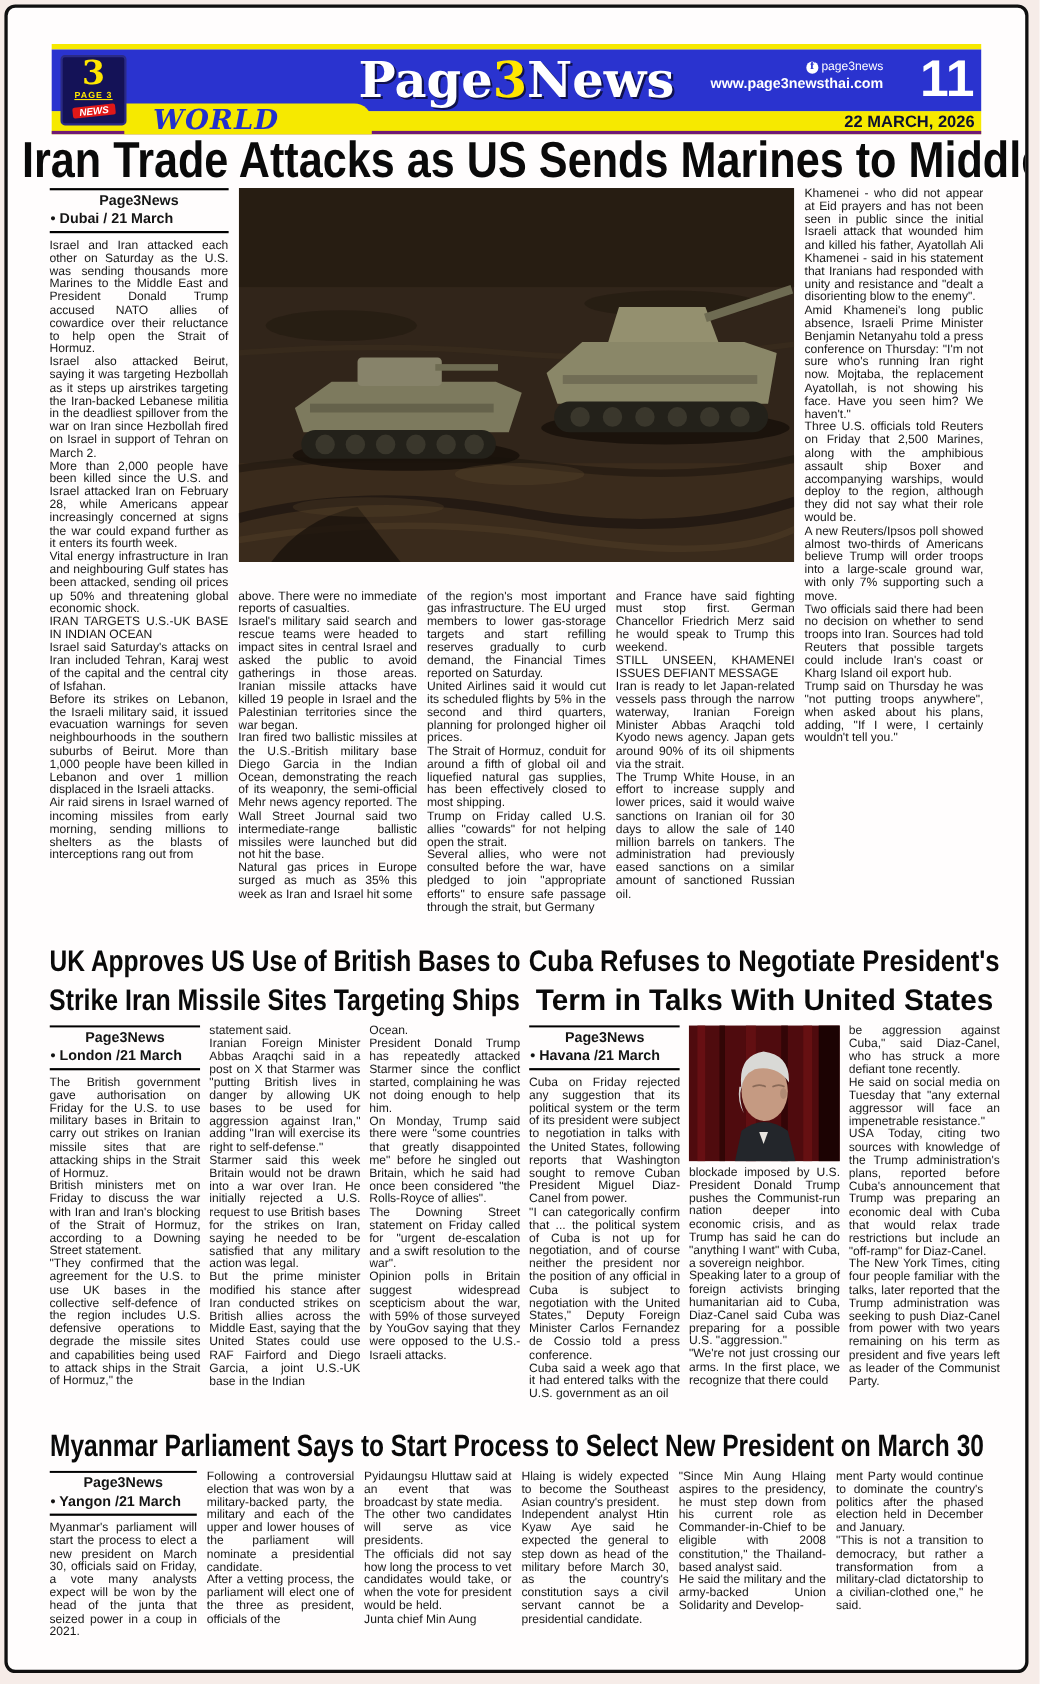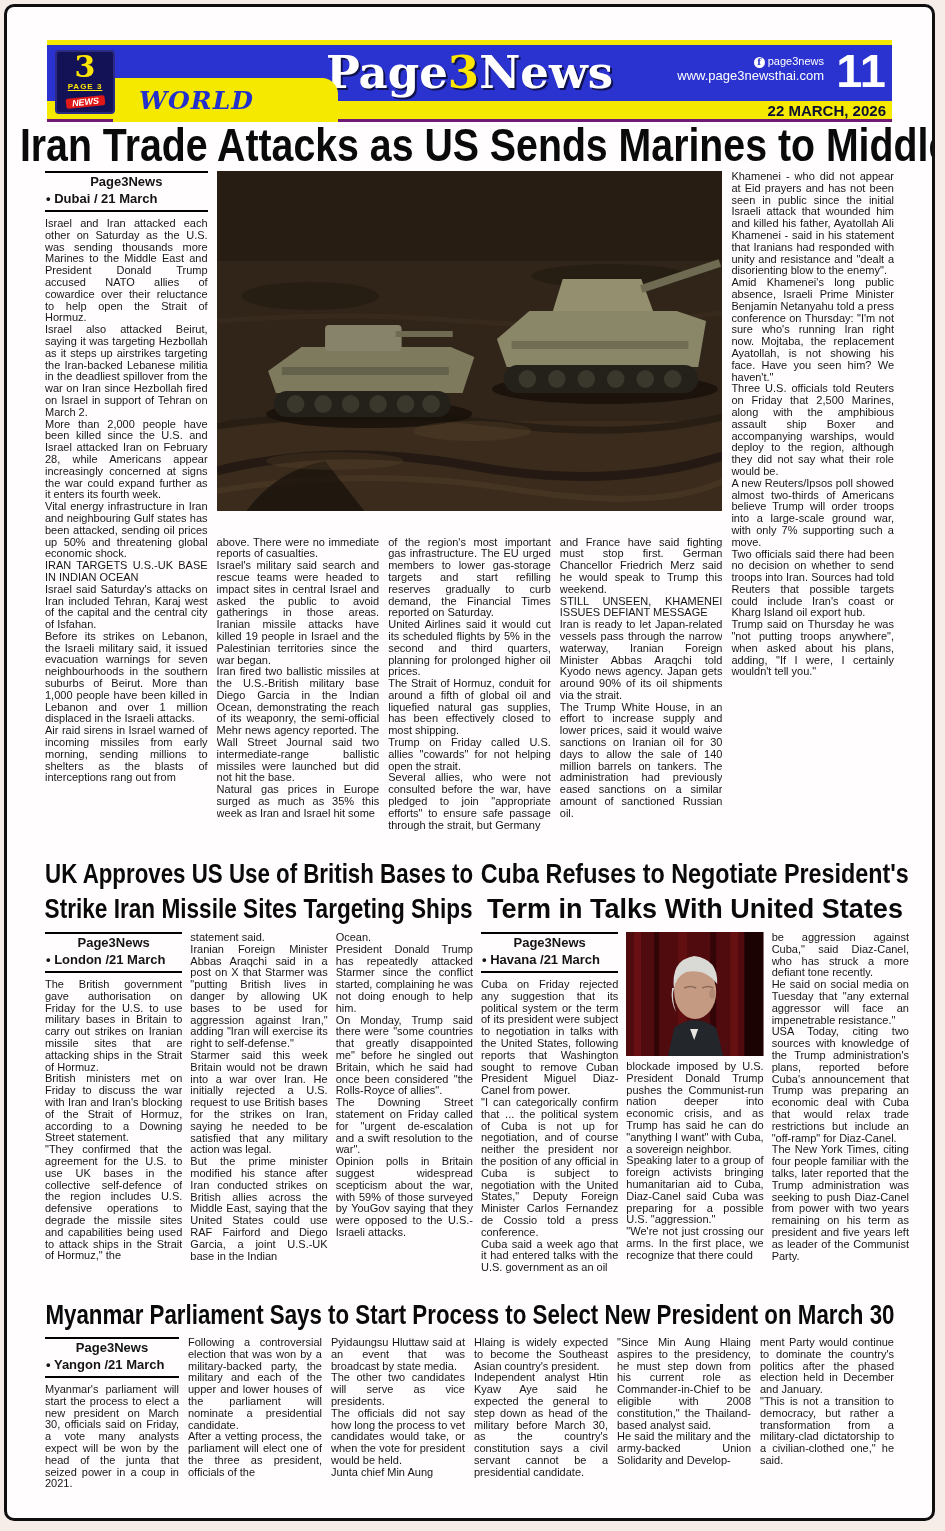--- a/index.html
+++ b/index.html
@@ -25,42 +25,42 @@
     background:#141257;border:2px solid #2b2b86;border-radius:4px;
     text-align:center;box-sizing:border-box;
   }
   .logo-3{color:#ffe600;font-weight:bold;font-size:30px;line-height:30px;font-family:"DejaVu Serif",serif;}
   .logo-page3{color:#ffe600;font-size:8px;font-weight:bold;letter-spacing:1px;text-decoration:underline;}
   .logo-news{
     display:inline-block;background:#e01818;color:#fff;font-weight:bold;font-style:italic;
     font-size:9px;padding:0 6px;transform:rotate(-6deg);border-radius:2px;margin-top:2px;
   }
   .world-tab{
-    position:absolute;left:66px;bottom:-21px;width:225px;height:44px;z-index:4;
+    position:absolute;left:66px;bottom:-21px;width:225px;height:28px;z-index:4;
     background:#f6e900;border-radius:0 16px 0 0;
     display:flex;align-items:center;
   }
   .world-label{
     font-family:"DejaVu Serif",serif;font-weight:bold;font-style:italic;
     color:#2330cc;font-size:25px;padding-left:26px;letter-spacing:1px;
   }
   .masthead{
     position:absolute;left:0;right:0;top:2px;text-align:center;
     font-family:"DejaVu Serif",serif;font-weight:bold;font-size:45px;line-height:52px;
     color:#fff;text-shadow:2px 2px 0 #10124d;
   }
   .masthead .m3{color:#ffe600;}
-  .hdr-right{position:absolute;right:68px;top:9px;text-align:right;color:#fff;z-index:3;}
+  .hdr-right{position:absolute;right:89px;top:9px;text-align:right;color:#fff;z-index:3;}
   .fb-line{font-size:11px;line-height:14px;}
   .fb-icon{
     display:inline-block;width:11px;height:11px;border-radius:50%;
     background:#fff;color:#2a33cf;font-weight:bold;font-size:9px;line-height:11px;
     text-align:center;vertical-align:middle;margin-right:3px;font-family:"DejaVu Serif",serif;
   }
-  .site-line{font-size:13px;font-weight:normal;line-height:16px;}
+  .site-line{font-size:13px;font-weight:bold;line-height:16px;}
   .page-num{
     position:absolute;right:6px;top:-2px;color:#fff;font-weight:bold;font-size:47px;z-index:3;
   }
   .hdr-band{
     height:21px;background:#f6e900;margin:0 2px;border-bottom:3px solid #701a75;
     text-align:right;box-sizing:border-box;
   }
   .hdr-date{font-size:15px;font-weight:bold;color:#0c1030;padding-right:6px;line-height:19px;}
 
   

